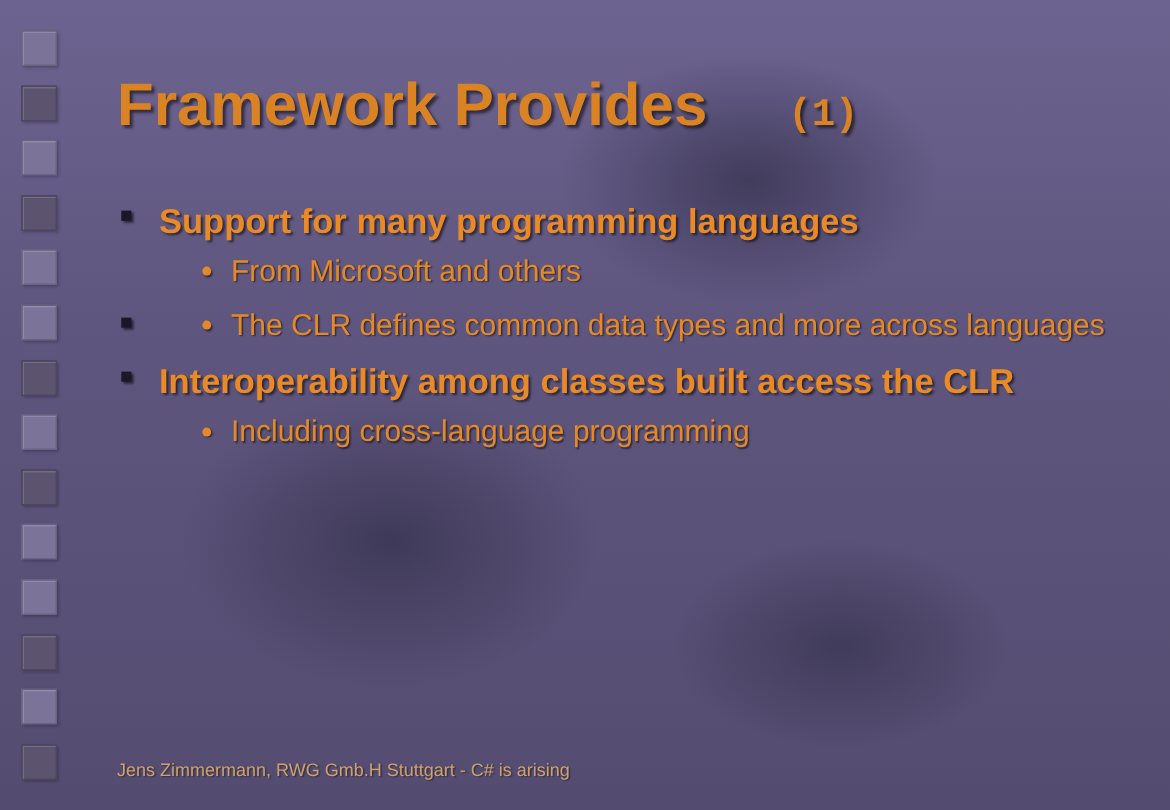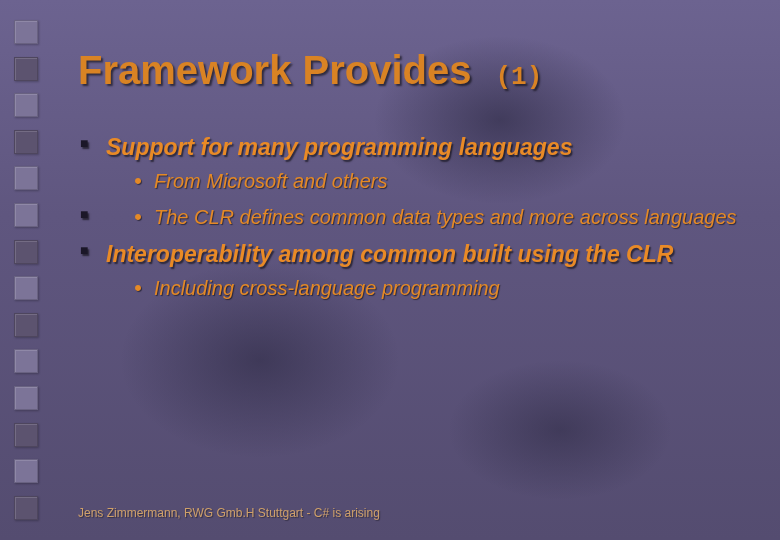--- a/index.html
+++ b/index.html
@@ -40,20 +40,21 @@
   .deco-strip .sq.dark { background: #5c536f; }
   .content {
     position: absolute;
     left: 78px;
     top: 48px;
     right: 30px;
   }
   .title-row {
     display: flex;
     align-items: baseline;
+    gap: 30px;
     margin-bottom: 40px;
   }
   .title {
     font-size: 40px;
     font-weight: bold;
     color: #d98324;
     text-shadow: 2px 2px 2px rgba(0,0,0,0.55);
     font-family: Verdana, Geneva, sans-serif;
   }
   .title-num {
@@ -71,21 +72,20 @@
   }
   ul.l1 > li {
     position: relative;
     padding-left: 28px;
     margin-bottom: 4px;
     font-size: 23px;
     font-weight: bold;
     color: #e98a26;
     text-shadow: 1.5px 1.5px 1.5px rgba(0,0,0,0.55);
     line-height: 1.25;
-    font-style: italic;
   }
   ul.l1 > li::before {
     content: "■";
     position: absolute;
     left: 2px;
     top: 2px;
     font-size: 14px;
     color: #1b1728;
   }
   ul.l2 {
@@ -155,21 +155,21 @@
         <ul class="l2">
           <li>From Microsoft and others</li>
         </ul>
       </li>
       <li>
         <ul class="l2">
           <li>The CLR defines common data types and more across languages</li>
         </ul>
       </li>
       <li>
-        <span>Interoperability among common built using the CLR</span>
+        <span>Interoperability among classes built access the CLR</span>
         <ul class="l2">
           <li>Including cross-language programming</li>
         </ul>
       </li>
     </ul>
   </div>
 
   <div class="footer">
     <div>Jens Zimmermann, RWG Gmb.H Stuttgart - C# is arising</div>
   </div>

